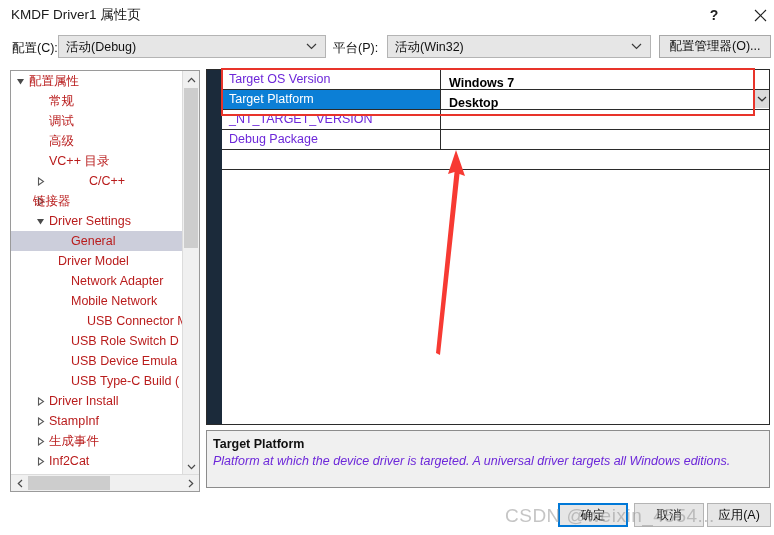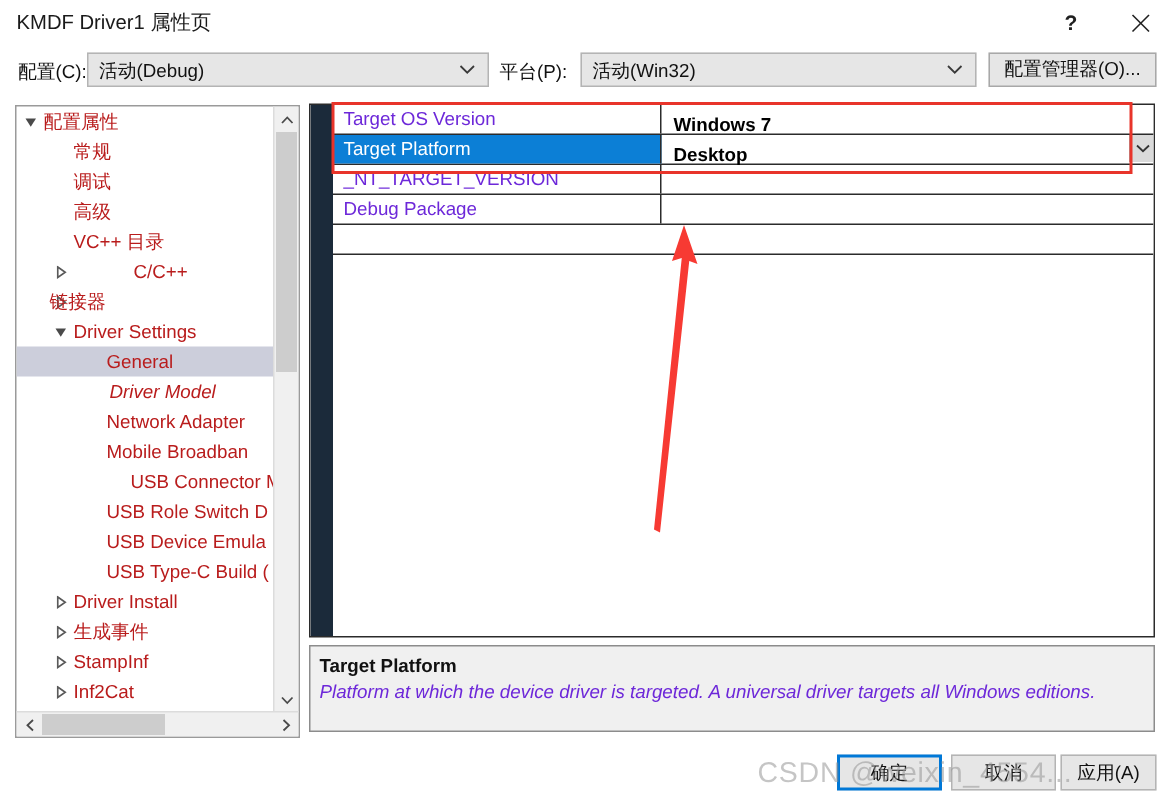--- a/index.html
+++ b/index.html
@@ -418,27 +418,27 @@
           <svg width="9" height="9" viewBox="0 0 9 9">
             <polygon points="1,2 8,2 4.5,7.5" fill="#4a4a4a"></polygon>
           </svg>
         </span>
         <span class="lbl" style="left: 38px;">Driver Settings</span>
       </div>
       <div class="tnode sel">
         <span class="lbl" style="left: 60px;">General</span>
       </div>
       <div class="tnode">
-        <span class="lbl" style="left: 62px; font-style: italic;">Driver Model</span>
+        <span class="lbl" style="left: 47px;">Driver Model</span>
       </div>
       <div class="tnode">
         <span class="lbl" style="left: 60px;">Network Adapter</span>
       </div>
       <div class="tnode">
-        <span class="lbl" style="left: 60px;">Mobile Broadban</span>
+        <span class="lbl" style="left: 60px;">Mobile Network</span>
       </div>
       <div class="tnode">
         <span class="lbl" style="left: 76px;">USB Connector M</span>
       </div>
       <div class="tnode">
         <span class="lbl" style="left: 60px;">USB Role Switch D</span>
       </div>
       <div class="tnode">
         <span class="lbl" style="left: 60px;">USB Device Emula</span>
       </div>
@@ -452,29 +452,29 @@
           </svg>
         </span>
         <span class="lbl" style="left: 38px;">Driver Install</span>
       </div>
       <div class="tnode">
         <span class="arrow" style="left: 22px;">
           <svg width="9" height="9" viewBox="0 0 9 9">
             <polygon points="2.5,1 7.5,4.5 2.5,8" fill="none" stroke="#5a5a5a" stroke-width="1.1"></polygon>
           </svg>
         </span>
+        <span class="lbl" style="left: 38px;">StampInf</span>
+      </div>
+      <div class="tnode">
+        <span class="arrow" style="left: 22px;">
+          <svg width="9" height="9" viewBox="0 0 9 9">
+            <polygon points="2.5,1 7.5,4.5 2.5,8" fill="none" stroke="#5a5a5a" stroke-width="1.1"></polygon>
+          </svg>
+        </span>
         <span class="lbl" style="left: 38px;">生成事件</span>
-      </div>
-      <div class="tnode">
-        <span class="arrow" style="left: 22px;">
-          <svg width="9" height="9" viewBox="0 0 9 9">
-            <polygon points="2.5,1 7.5,4.5 2.5,8" fill="none" stroke="#5a5a5a" stroke-width="1.1"></polygon>
-          </svg>
-        </span>
-        <span class="lbl" style="left: 38px;">StampInf</span>
       </div>
       <div class="tnode">
         <span class="arrow" style="left: 22px;">
           <svg width="9" height="9" viewBox="0 0 9 9">
             <polygon points="2.5,1 7.5,4.5 2.5,8" fill="none" stroke="#5a5a5a" stroke-width="1.1"></polygon>
           </svg>
         </span>
         <span class="lbl" style="left: 38px;">Inf2Cat</span>
       </div>
     </div>

